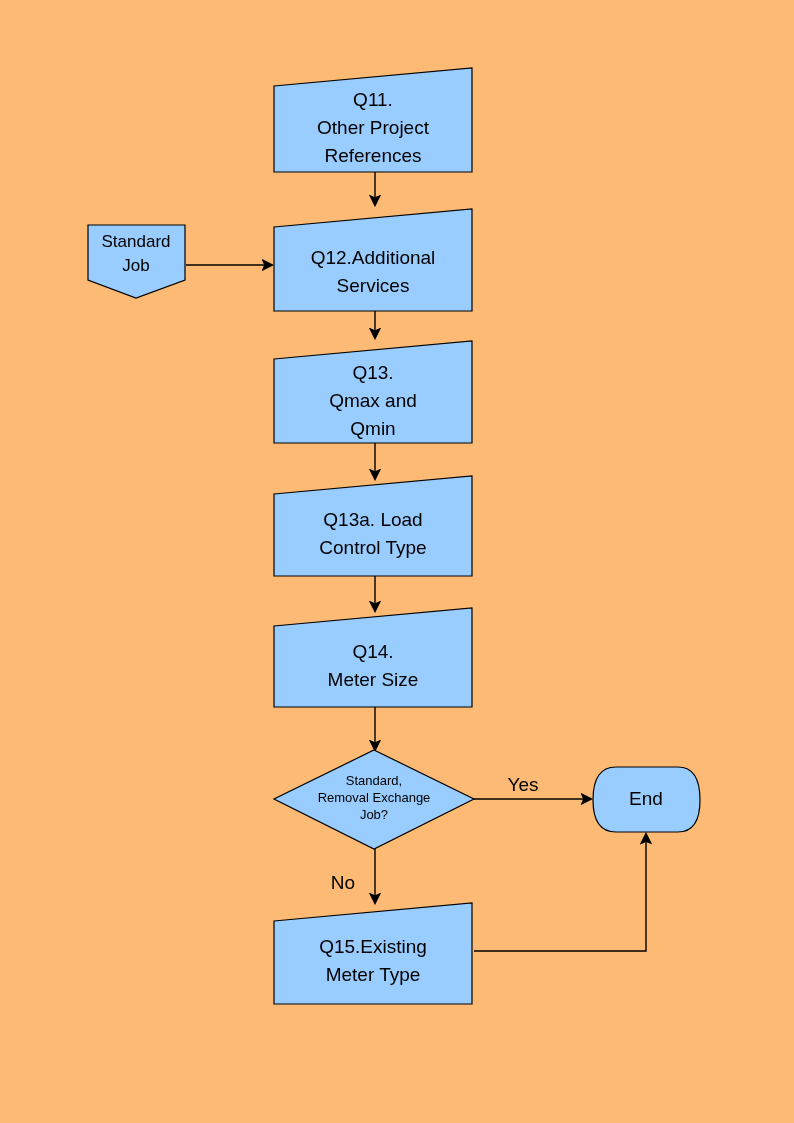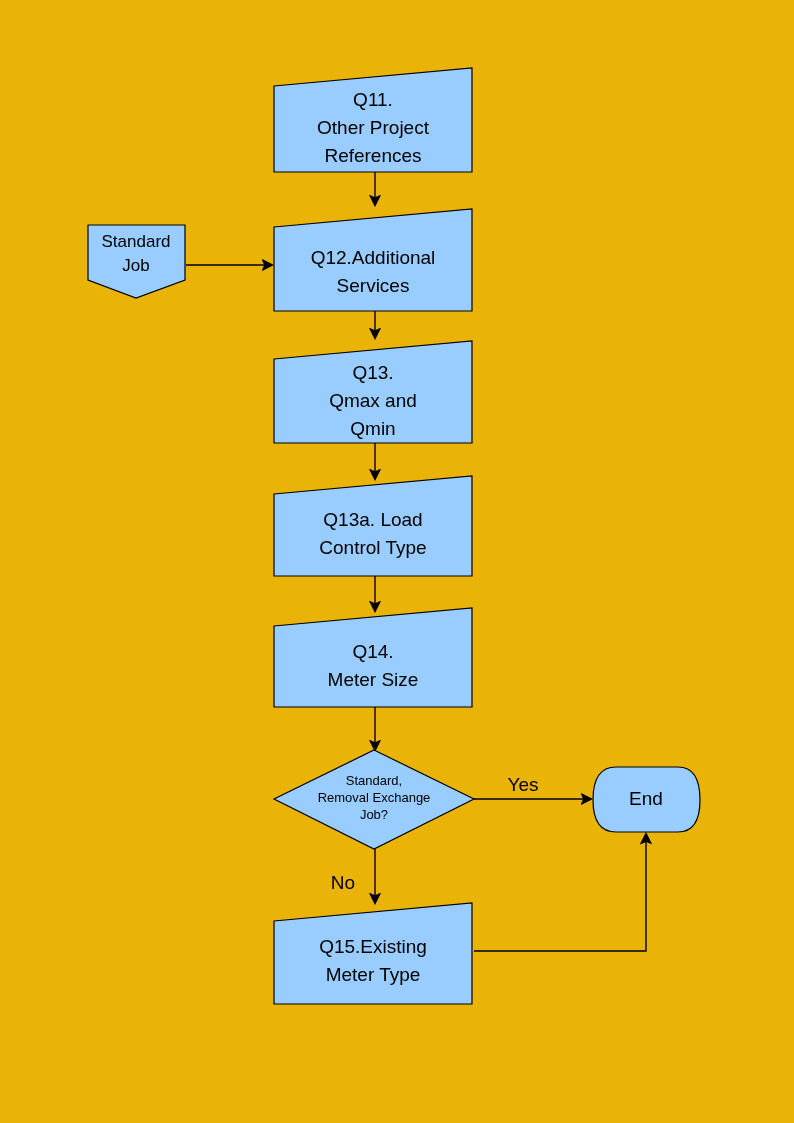--- a/index.html
+++ b/index.html
@@ -8,21 +8,21 @@
     padding: 0;
     background: #ffffff;
   }
   body {
     font-family: "Liberation Sans", sans-serif;
   }
   #canvas {
     position: relative;
     width: 794px;
     height: 1123px;
-    background: #eab308;
+    background: #fdba74;
     overflow: hidden;
   }
   svg#chart {
     position: absolute;
     left: 0;
     top: 0;
     width: 794px;
     height: 1123px;
   }
   .node-shape {

